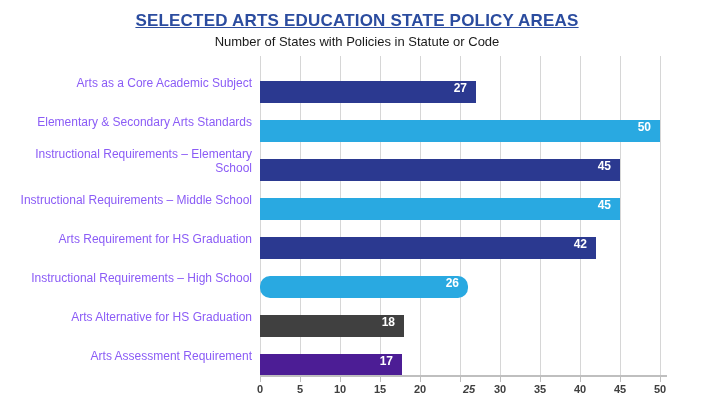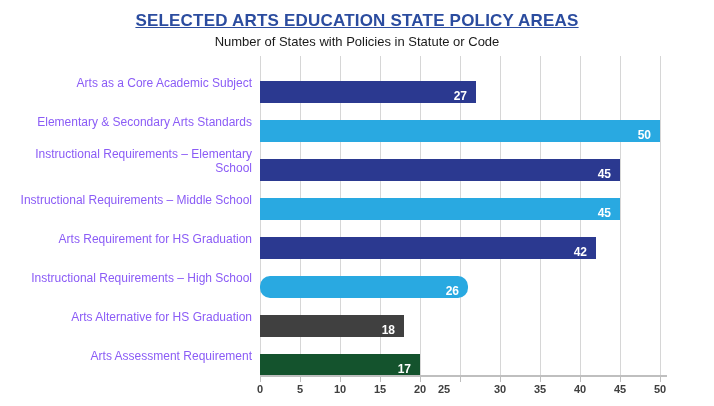--- a/index.html
+++ b/index.html
@@ -73,21 +73,21 @@
     right: 0;
   }
   .bar-row {
     height: 39px;
     display: flex;
     align-items: center;
   }
   .bar {
     height: 22px;
     display: flex;
-    align-items: flex-end;
+    align-items: flex-start;
     justify-content: flex-end;
     box-sizing: border-box;
     padding-right: 9px;
     margin-top: 16px;
   }
   .bar-value {
     color: #ffffff;
     font-size: 12px;
     font-weight: bold;
   }
@@ -188,21 +188,21 @@
             <div class="bar" style="width: 208px; background: rgb(41, 169, 225); border-radius: 10px;">
               <span class="bar-value">26</span>
             </div>
           </div>
           <div class="bar-row">
             <div class="bar" style="width: 144px; background: #404040;">
               <span class="bar-value">18</span>
             </div>
           </div>
           <div class="bar-row">
-            <div class="bar" style="width: 160px; background: #14532d;">
+            <div class="bar" style="width: 142px; background: #4c1d95;">
               <span class="bar-value">17</span>
             </div>
           </div>
         </div>
       <div class="baseline"></div>
     <div class="tickmark" style="left: 0px;"></div>
         <div class="tickmark" style="left: 40px;"></div>
         <div class="tickmark" style="left: 80px;"></div>
         <div class="tickmark" style="left: 120px;"></div>
         <div class="tickmark" style="left: 160px;"></div>
@@ -216,21 +216,21 @@
   </div>
 
   <div class="axis-row">
     <div class="axis-spacer"></div>
     <div class="xaxis" id="xaxis">
         <div class="xaxis-label" style="left: 0px;">0</div>
         <div class="xaxis-label" style="left: 40px;">5</div>
         <div class="xaxis-label" style="left: 80px;">10</div>
         <div class="xaxis-label" style="left: 120px;">15</div>
         <div class="xaxis-label" style="left: 160px;">20</div>
-        <div class="xaxis-label" style="left: 184px;">25</div>
+        <div class="xaxis-label" style="left: 209px; font-style: italic;">25</div>
         <div class="xaxis-label" style="left: 240px;">30</div>
         <div class="xaxis-label" style="left: 280px;">35</div>
         <div class="xaxis-label" style="left: 320px;">40</div>
         <div class="xaxis-label" style="left: 360px;">45</div>
         <div class="xaxis-label" style="left: 400px;">50</div>
       </div>
   </div>
 </div>
 
 </body></html>

